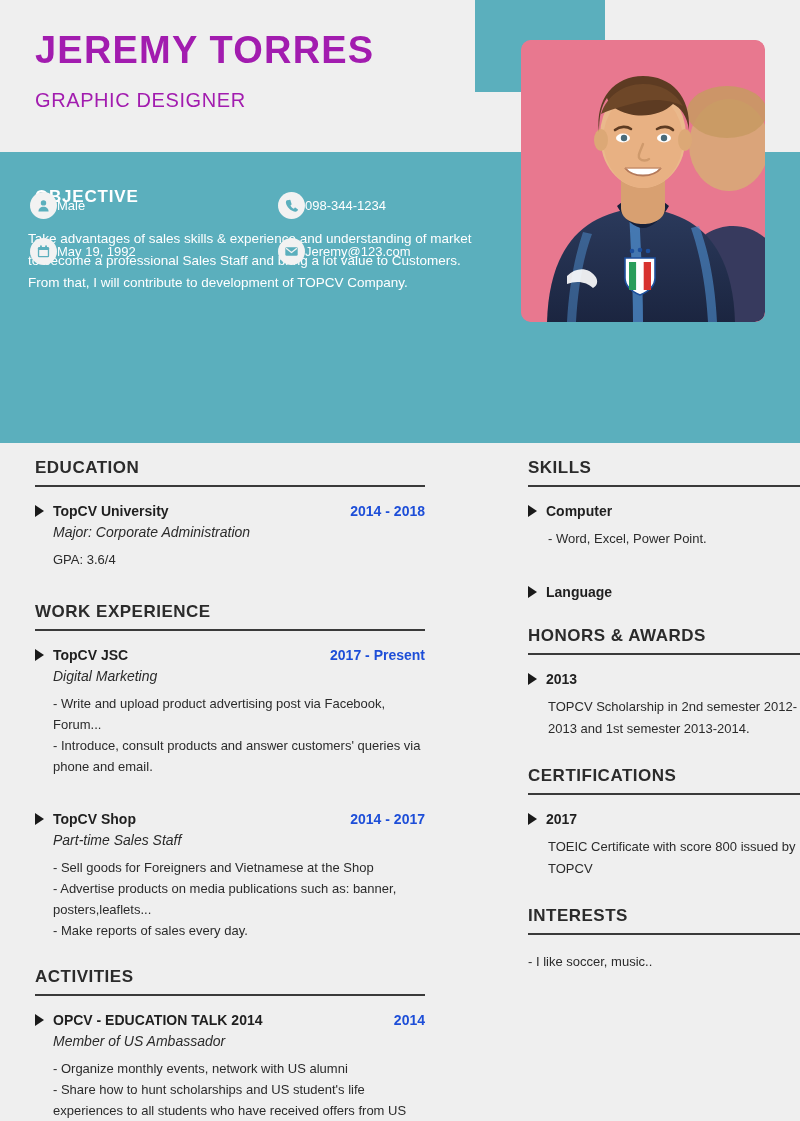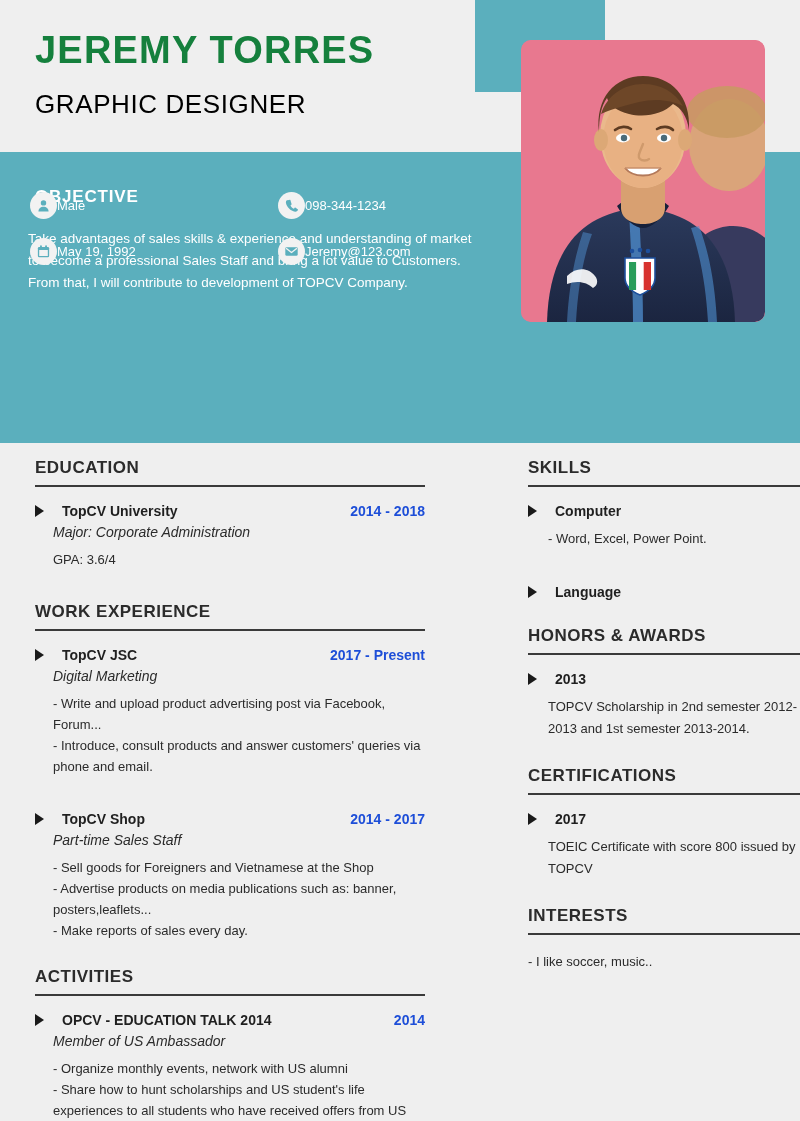--- a/index.html
+++ b/index.html
@@ -25,30 +25,30 @@
     left: 0; top: 0;
     width: 800px; height: 152px;
     background: #efefef;
   }
   .name {
     position: absolute;
     left: 35px; top: 30px;
     font-size: 38px;
     font-weight: bold;
     letter-spacing: 1.2px;
-    color: #15803d;
+    color: #a21caf;
     line-height: 1.1;
   }
   .job-title {
     position: absolute;
     left: 35px; top: 89px;
-    font-size: 26px;
+    font-size: 20px;
     font-weight: normal;
     letter-spacing: 0.6px;
-    color: #000000;
+    color: #a21caf;
   }
 
   
   .accent-square {
     position: absolute;
     left: 475px; top: 0;
     width: 130px; height: 92px;
     background: #5BAFBD;
   }
 
@@ -152,21 +152,21 @@
   .entry { margin-top: 16px; }
 
   .entry-head {
     display: flex;
     align-items: baseline;
     justify-content: space-between;
   }
   .entry-head-left {
     display: flex;
     align-items: baseline;
-    gap: 18px;
+    gap: 9px;
   }
   .tri {
     width: 0; height: 0;
     border-left: 9px solid #1a1a1a;
     border-top: 6px solid transparent;
     border-bottom: 6px solid transparent;
     flex: none;
     position: relative;
     top: 1px;
   }

